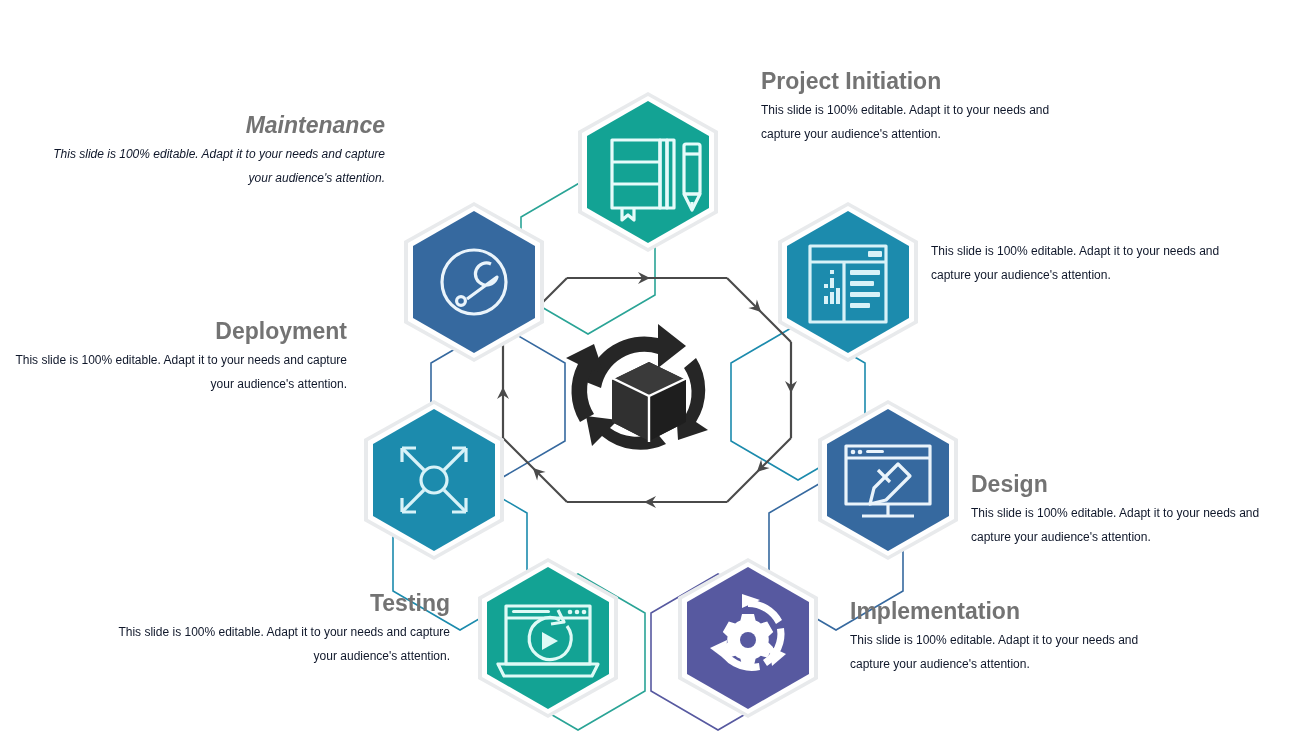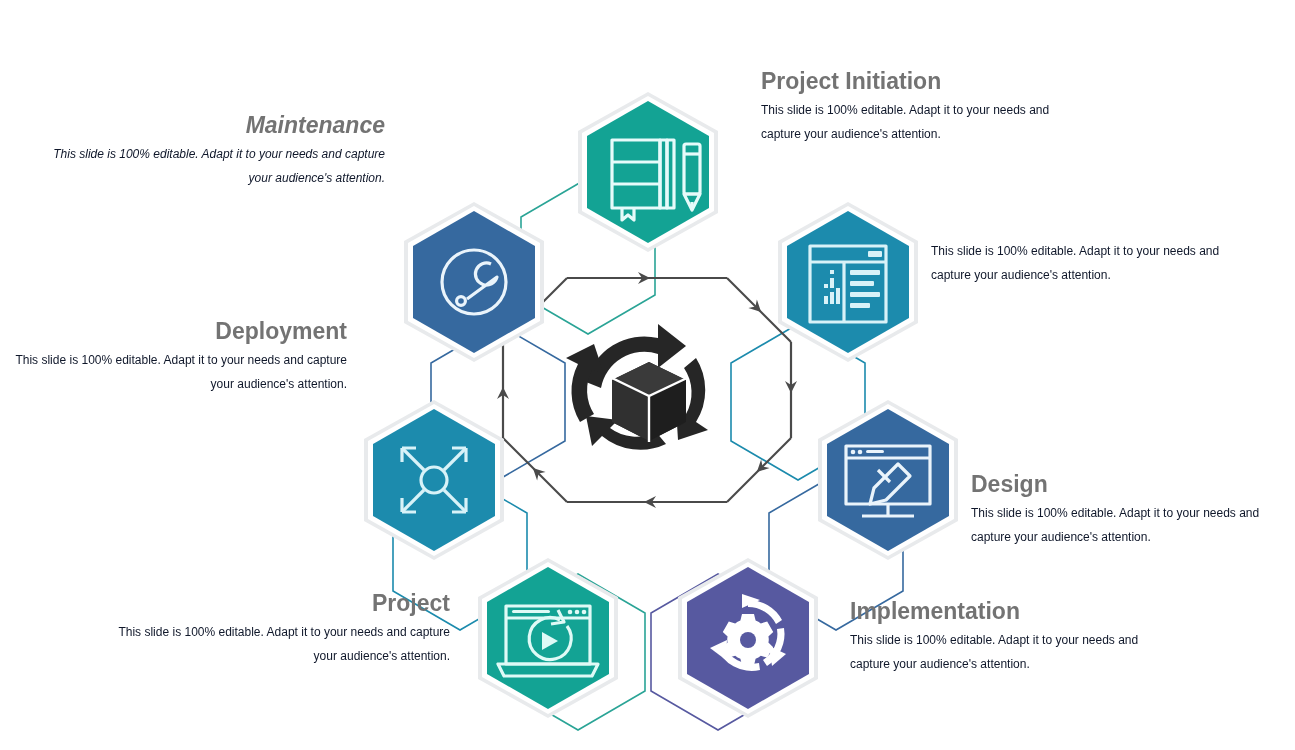--- a/index.html
+++ b/index.html
@@ -288,21 +288,21 @@
     <p class="ttl">Design</p>
     <p class="body">This slide is 100% editable.  Adapt it to your needs and capture your audience's attention.</p>
   </div>
 
   <div class="txt left-al t-imp">
     <p class="ttl">Implementation</p>
     <p class="body">This slide is 100% editable.  Adapt it to your needs and capture your audience's attention.</p>
   </div>
 
   <div class="txt right-al t-tes">
-    <p class="ttl">Project</p>
+    <p class="ttl">Testing</p>
     <p class="body">This slide is 100% editable.  Adapt it to your needs and capture your audience's attention.</p>
   </div>
 
   <div class="txt right-al t-dep">
     <p class="ttl">Deployment</p>
     <p class="body">This slide is 100% editable.  Adapt it to your needs and capture your audience's attention.</p>
   </div>
 
   <div class="txt right-al t-mai">
     <p class="ttl">Maintenance</p>

